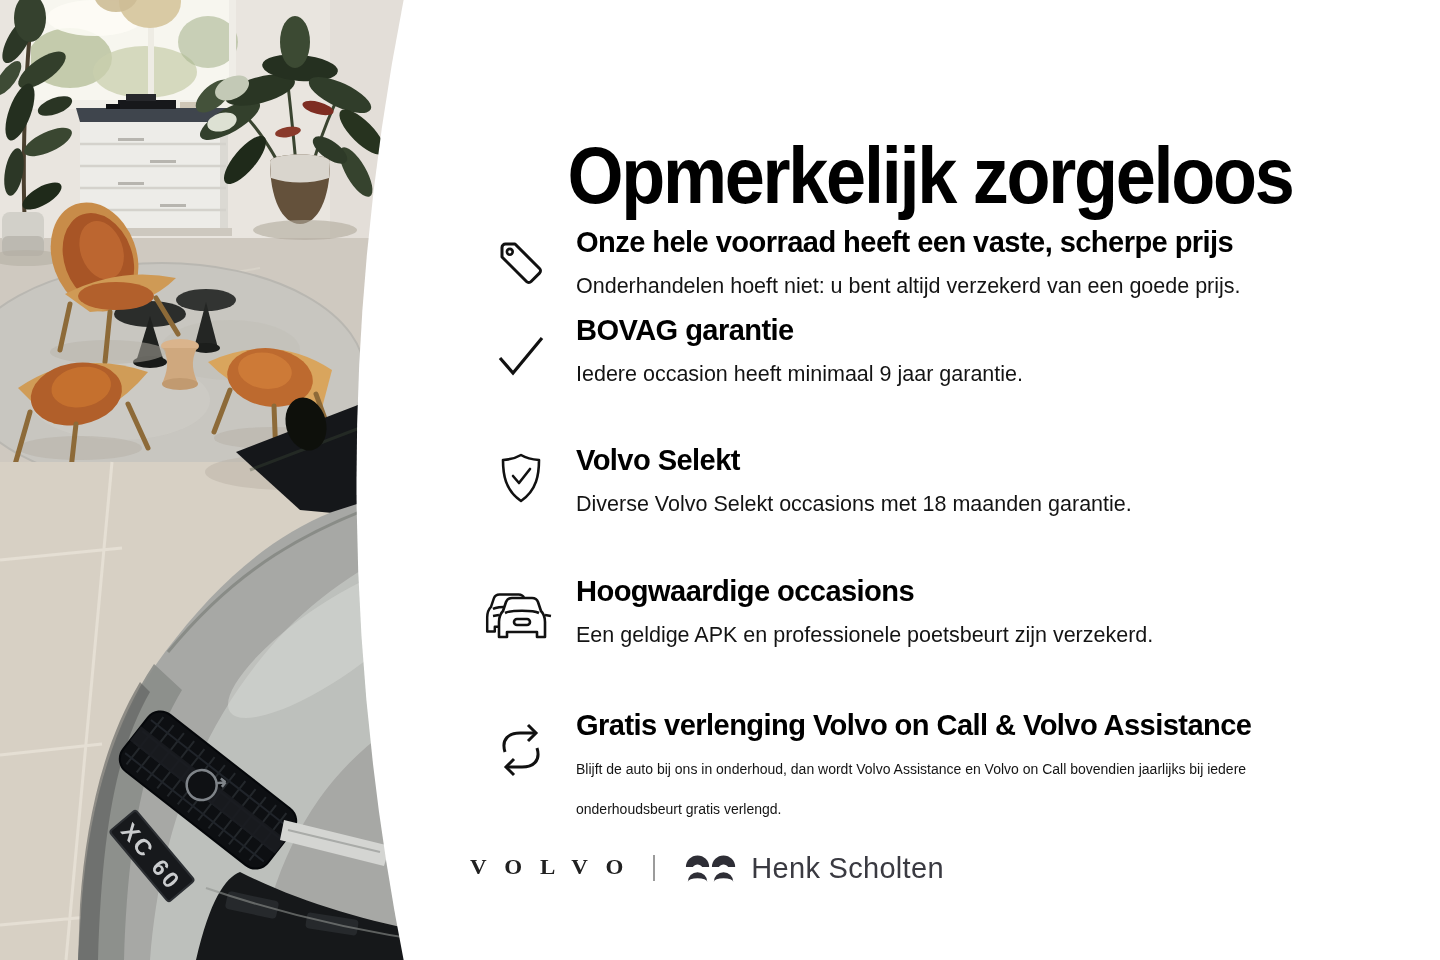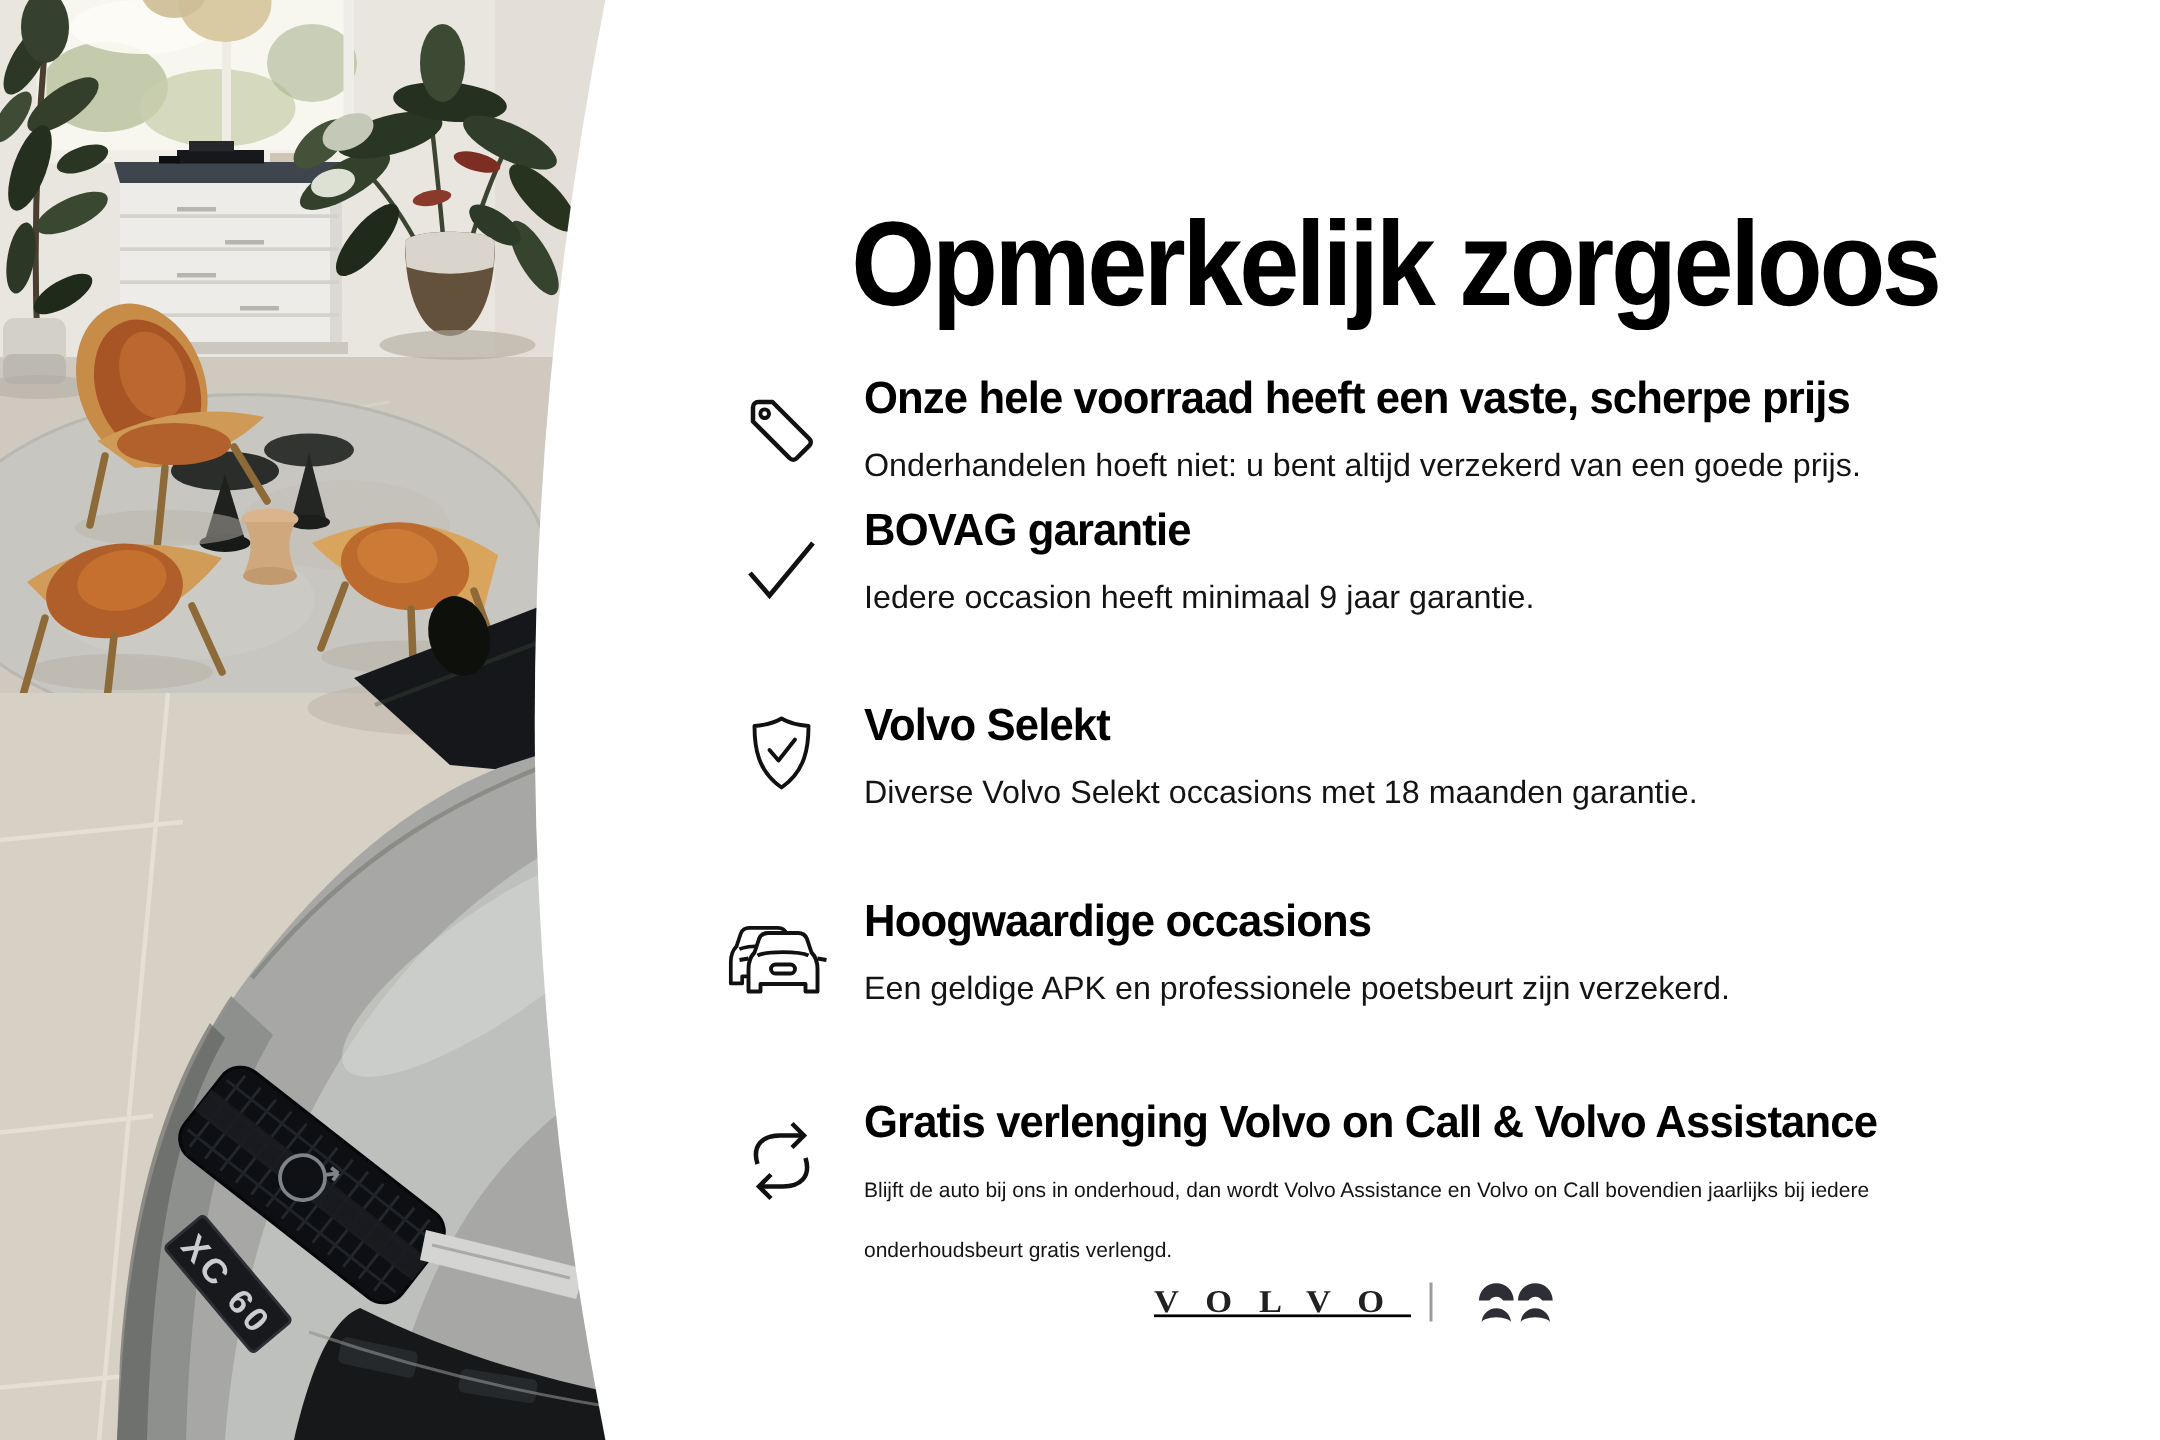--- a/index.html
+++ b/index.html
@@ -3,32 +3,32 @@
 <meta charset="utf-8">
 <style>
   html,body{margin:0;padding:0;background:#ffffff;}
   .stage{position:relative;width:1440px;height:960px;overflow:hidden;background:#ffffff;
          font-family:"Liberation Sans",sans-serif;color:#000;}
   .photo{position:absolute;left:0;top:0;width:440px;height:960px;}
   .curve{position:absolute;left:0;top:0;width:1440px;height:960px;pointer-events:none;}
   .headline{position:absolute;left:500px;top:82px;width:860px;text-align:center;
             font-size:80px;font-weight:700;letter-spacing:-2.5px;line-height:1.0;
             transform:scaleX(.9);transform-origin:center;white-space:nowrap;color:#000;}
-  .feature{position:absolute;left:470px;width:880px;display:flex;margin-top:24px;}
+  .feature{position:absolute;left:470px;width:880px;display:flex;}
   .f1{top:224px}.f2{top:312px}.f3{top:442px}.f4{top:573px}.f5{top:707px}
   .icon-cell{width:102px;flex:none;display:flex;justify-content:center;align-items:flex-start;}
   .text-cell{flex:1;padding-left:4px;}
   .f-title{font-size:30px;font-weight:700;letter-spacing:-0.6px;line-height:1.2;
            transform:scaleX(.97);transform-origin:left center;white-space:nowrap;color:#000;}
   .f-desc{margin-top:6px;font-size:21.5px;line-height:40px;color:#141414;max-width:762px;}
   .f5 .f-desc{font-size:14px;max-width:742px;}
   .m-tag{margin-top:12px}.m-check{margin-top:22px}.m-shield{margin-top:10px}
   .m-cars{margin-top:16px}.m-renew{margin-top:16px}
   .footer{position:absolute;left:470px;top:840px;width:880px;height:56px;
-          display:flex;align-items:center;justify-content:center;text-decoration:underline;}
+          display:flex;align-items:center;justify-content:flex-start;}
   .volvo-word{font-family:"Liberation Serif",serif;font-weight:700;font-size:23px;
               letter-spacing:18px;margin-right:-18px;color:#212121;transform:scaleY(.92);}
   .logo-divider{width:2px;height:26px;background:#9b9b9b;margin:0 30px;flex:none;}
   .hs{display:flex;align-items:center;}
   .hs-mark{margin-right:14px;flex:none;}
   .hs-name{font-size:29px;color:#3a3a41;letter-spacing:.3px;}
   svg{display:block;}
 </style>
 </head>
 <body>
@@ -298,16 +298,17 @@
     <span class="logo-divider"></span>
     <span class="hs">
       <svg class="hs-mark" width="52" height="34" viewBox="0 0 56 34">
         <g fill="#2e2e36">
           <path d="M1,16 A12.5,12.5 0 0 1 26,16 L18.5,16 A6,6 0 0 0 8.5,16 Z"></path>
           <path d="M3,32 A10.5,10.5 0 0 1 24,32 A10.5,4 0 0 0 3,32 Z"></path>
           <path d="M29,16 A12.5,12.5 0 0 1 54,16 L46.5,16 A6,6 0 0 0 36.5,16 Z"></path>
           <path d="M31,32 A10.5,10.5 0 0 1 52,32 A10.5,4 0 0 0 31,32 Z"></path>
         </g>
       </svg>
+      <span class="hs-name">Henk Scholten</span>
     </span>
   </div>
 
 </div>
 
 </body></html>

